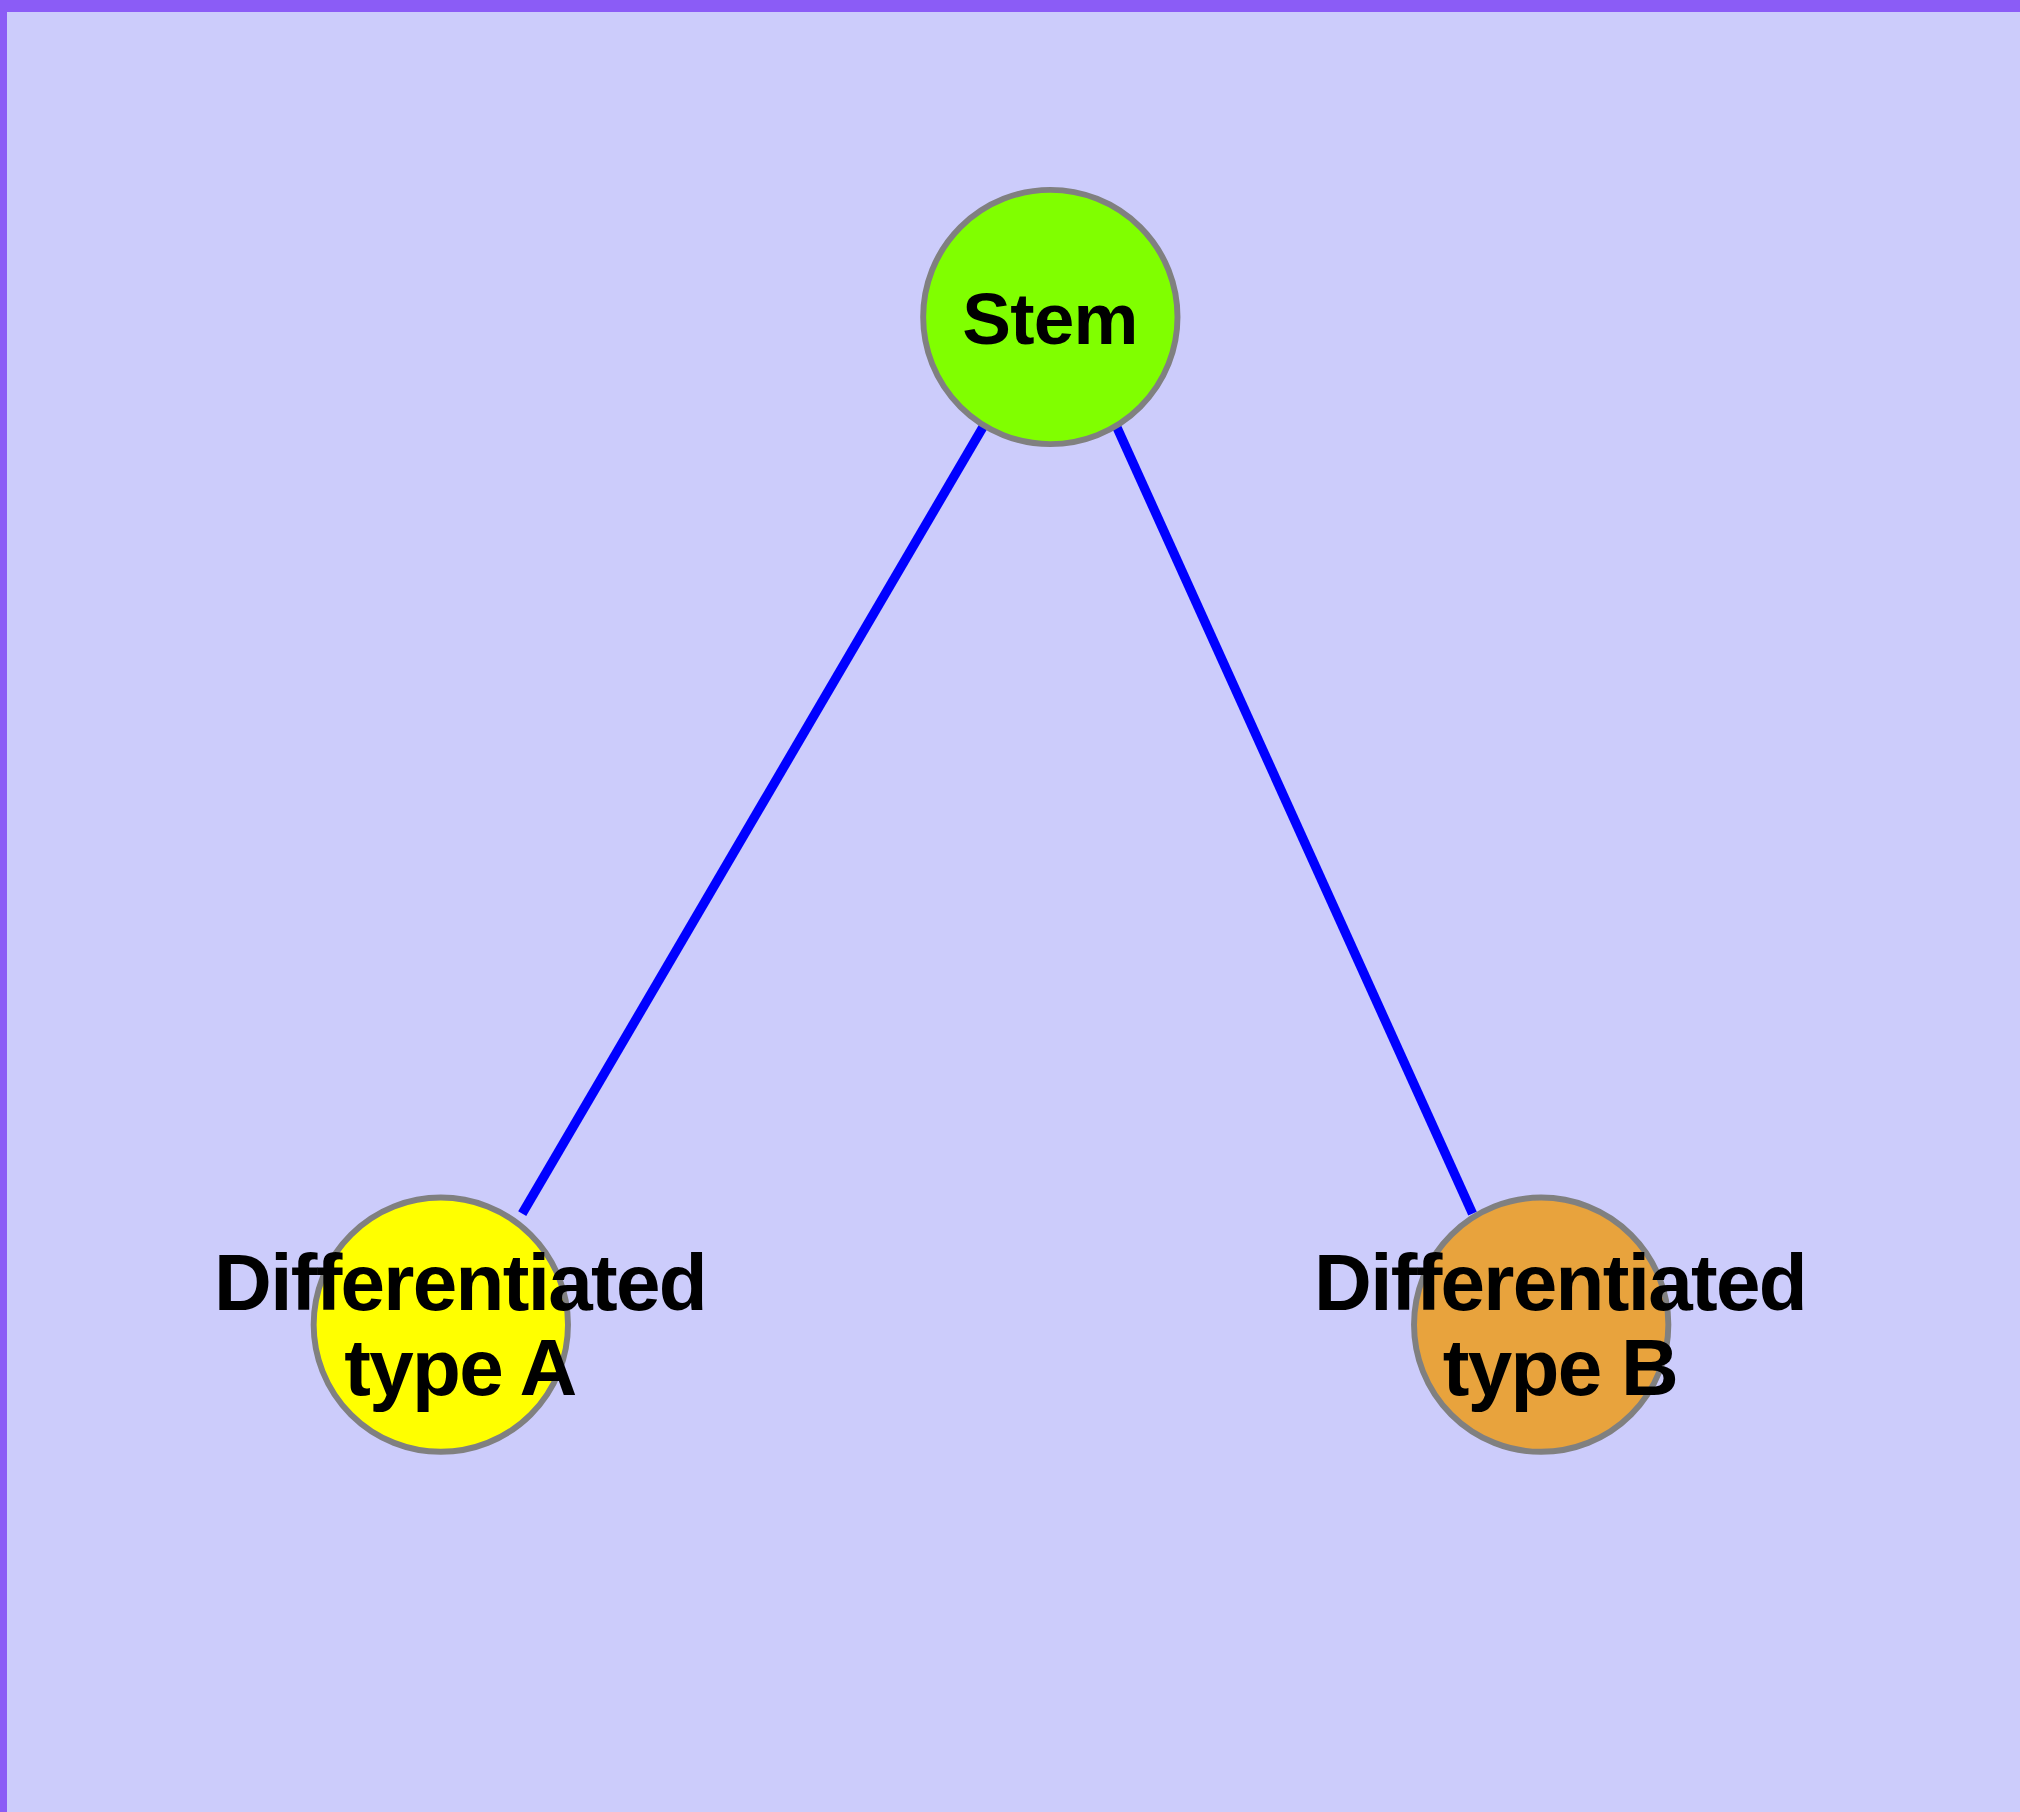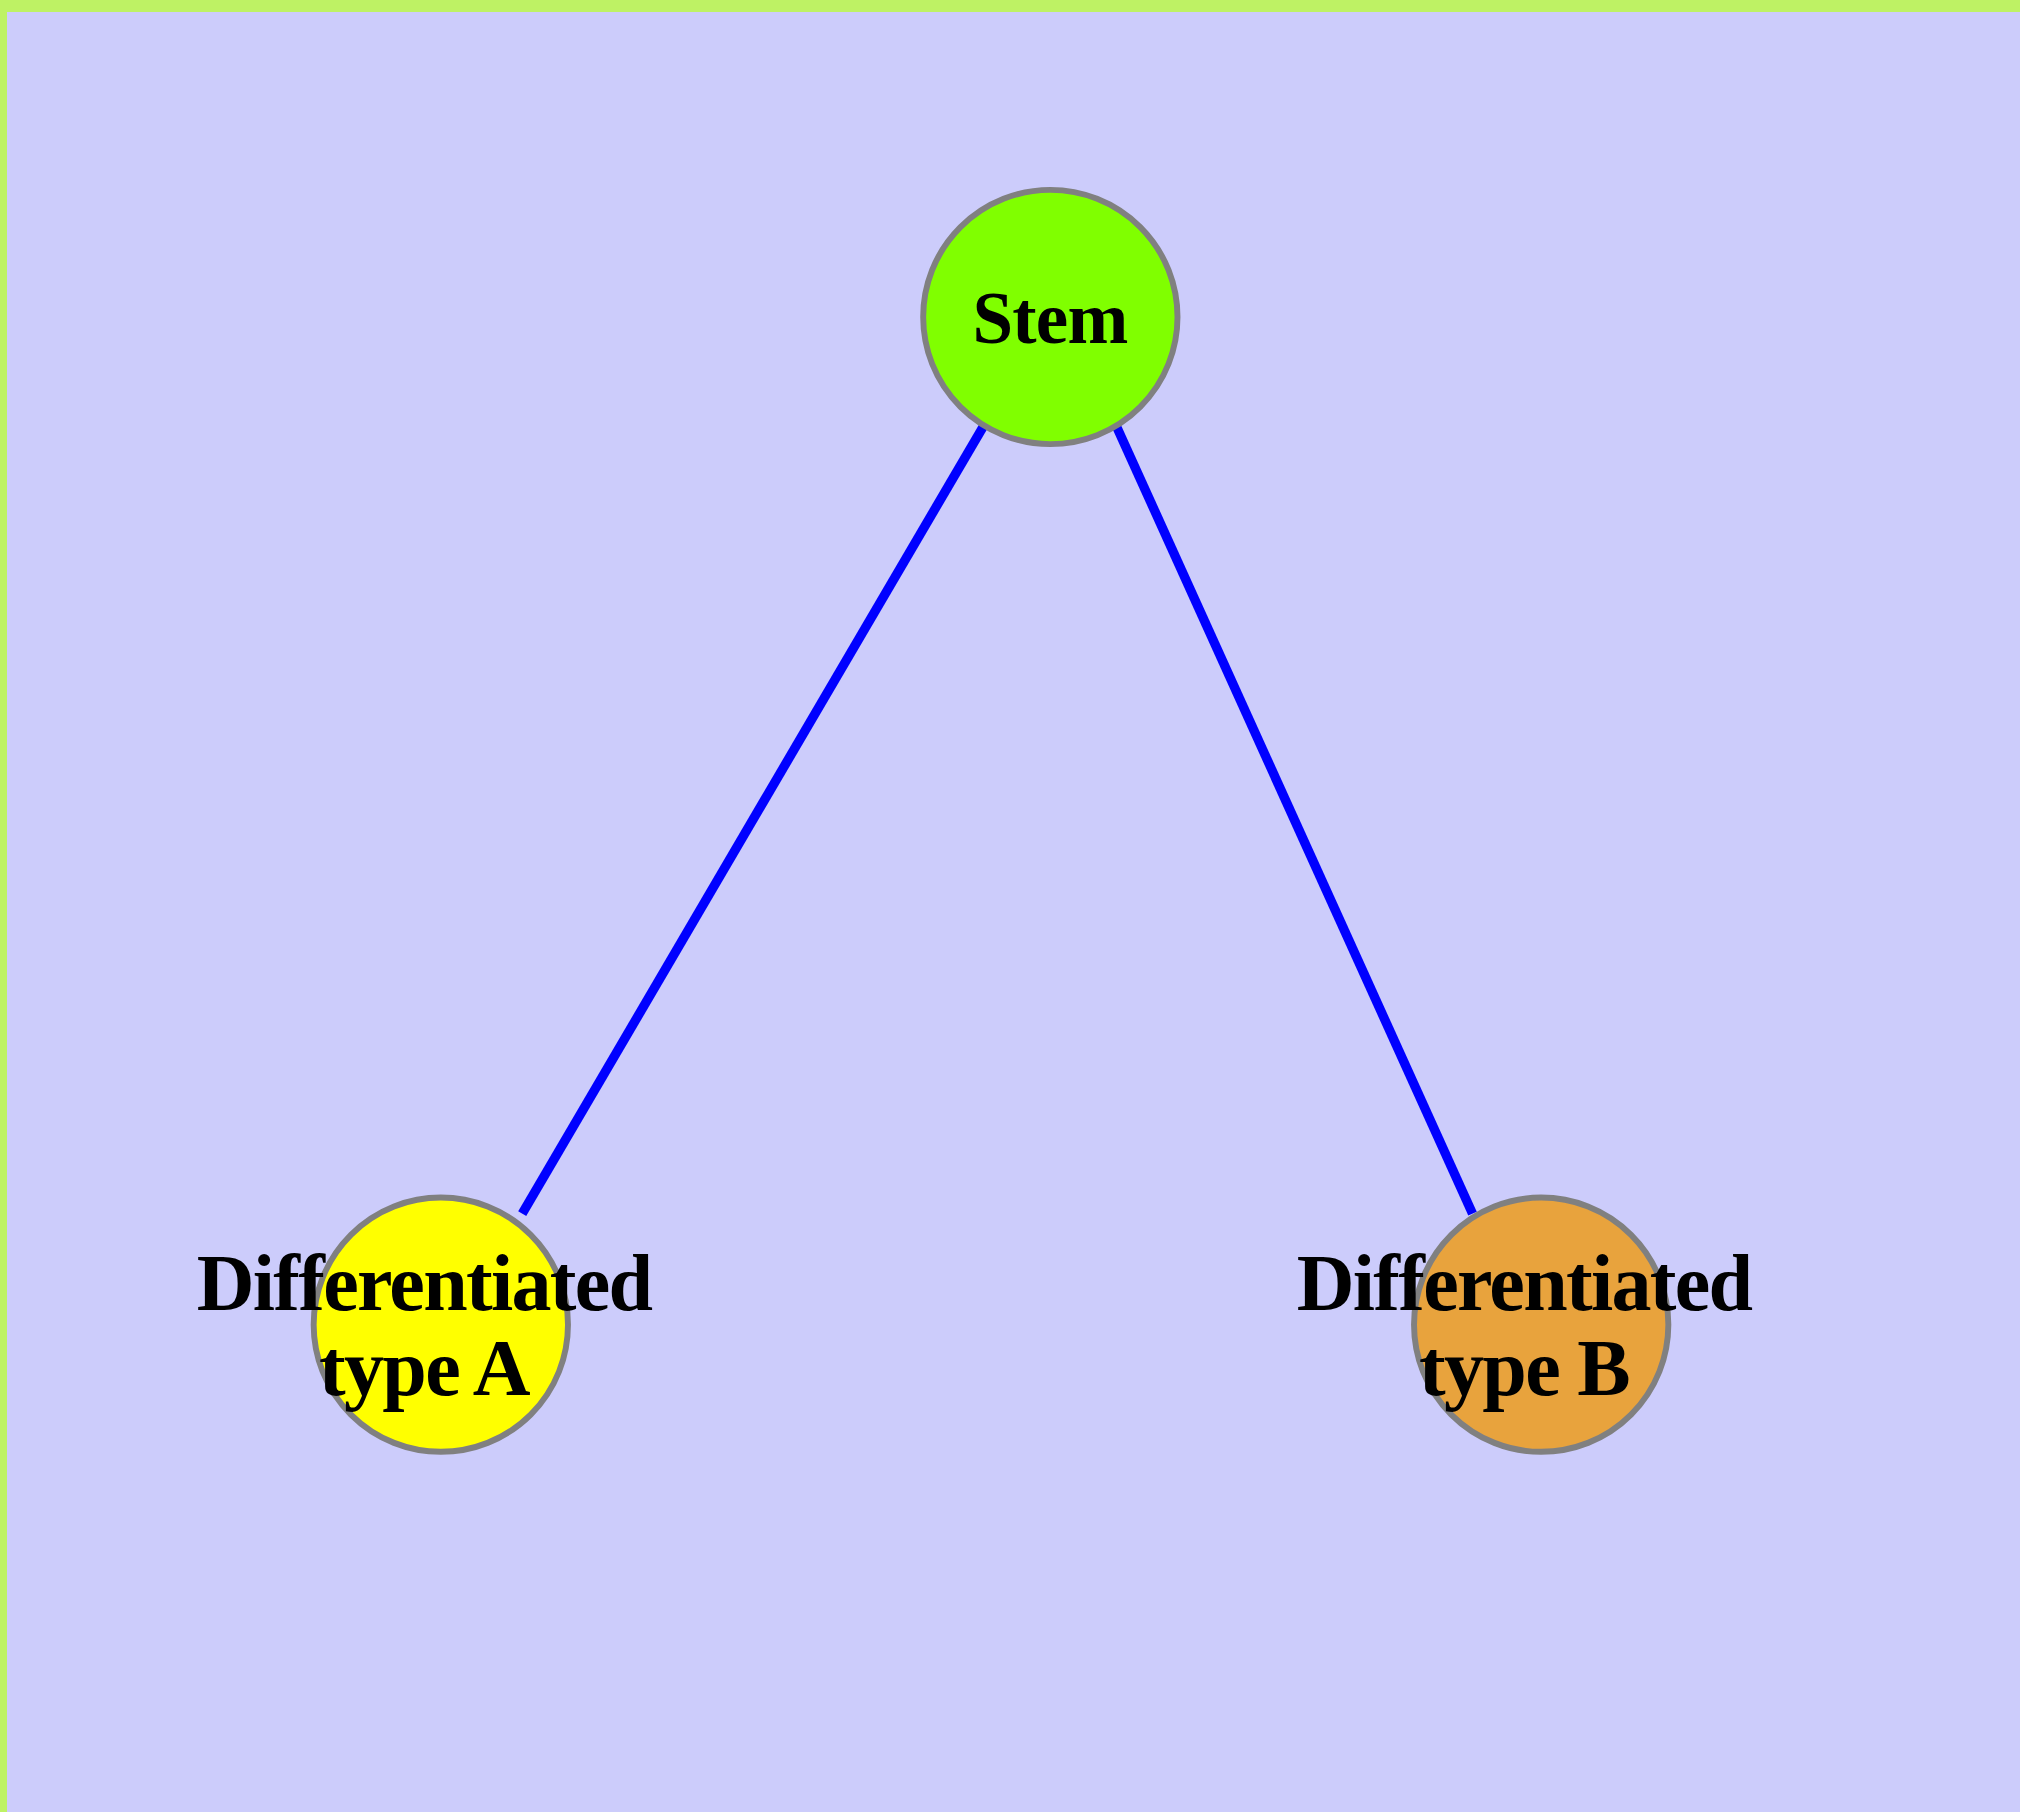--- a/index.html
+++ b/index.html
@@ -5,23 +5,23 @@
 <style>
   html, body {
     margin: 0;
     padding: 0;
     background: #ffffff;
   }
   #canvas {
     position: relative;
     width: 2021px;
     height: 1812px;
-    background: #bef264;
+    background: #8b5cf6;
     overflow: hidden;
-    font-family: Liberation Serif, serif;
+    font-family: Liberation Sans, sans-serif;
   }
   #plot-bg {
     position: absolute;
     left: 6.8px;
     top: 12px;
     width: 2014px;
     height: 1800px;
     background: #ccccfb;
   }
   #graph-svg {
@@ -41,20 +41,21 @@
     pointer-events: none;
     transform: translate(-50%, -50%);
   }
   .node-label.root {
     font-size: 73px;
     letter-spacing: -0.8px;
   }
   .node-label.leaf {
     font-size: 80px;
     letter-spacing: -1.7px;
+    margin-left: 36px;
   }
 </style>
 </head>
 <body>
 
 <div id="canvas">
 
   <div id="plot-bg"></div>
 
   <svg id="graph-svg" viewBox="0 0 2384 2138" preserveAspectRatio="none">

